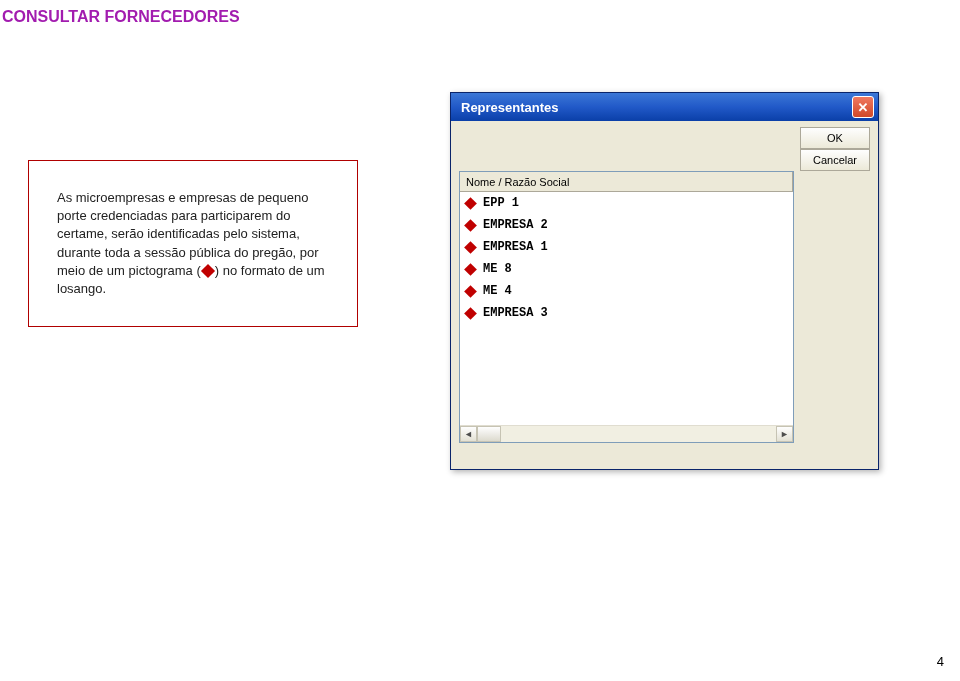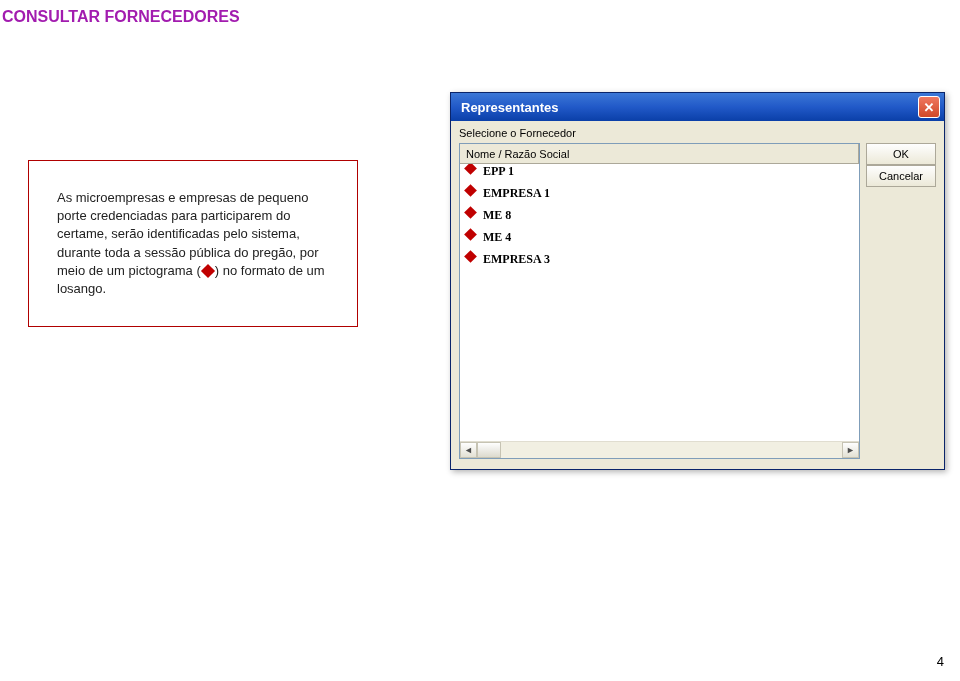--- a/index.html
+++ b/index.html
@@ -37,21 +37,21 @@
       height: 10px;
       background: #c00000;
       transform: rotate(45deg);
       vertical-align: middle;
       margin: 0 2px;
     }
     .dialog {
       position: absolute;
       left: 450px;
       top: 92px;
-      width: 495px;
+      width: 429px;
       height: 378px;
       border: 1px solid #0a246a;
       background: #ece9d8;
       box-shadow: 2px 2px 6px rgba(0,0,0,0.3);
     }
     .titlebar {
       height: 28px;
       background: linear-gradient(to bottom, #3b77d6 0%, #2159c8 50%, #0a3fa8 100%);
       display: flex;
       align-items: center;
@@ -93,43 +93,45 @@
       display: flex;
       gap: 6px;
       height: calc(100% - 20px);
     }
     .list-wrap {
       border: 1px solid #7f9db9;
       background: #fff;
       flex: 1;
       display: flex;
       flex-direction: column;
+      margin-top: 44px;
     }
     .list-header {
       background: #ece9d8;
       border-bottom: 1px solid #aca899;
       border-right: 1px solid #aca899;
       height: 20px;
       display: flex;
       align-items: center;
       padding: 0 6px;
       font-size: 11px;
       font-family: Tahoma, sans-serif;
     }
     .list-content {
       flex: 1;
       overflow: hidden;
       background: #fff;
     }
     .list-row {
       display: flex;
+      align-items: center;
       height: 22px;
       padding: 0 6px;
       font-size: 12px;
-      font-family: Liberation Serif, serif;
+      font-family: Liberation Mono, monospace;
       font-weight: bold;
       color: #000;
       cursor: pointer;
     }
     .list-row .diamond {
       width: 9px;
       height: 9px;
       background: #c00000;
       transform: rotate(45deg);
       margin-right: 8px;
@@ -194,28 +196,31 @@
 </div>
 
 <div class="dialog">
   <div class="titlebar">
     <span class="titlebar-title">Representantes</span>
     <div class="titlebar-close">
       <span>✕</span>
     </div>
   </div>
   <div class="dialog-body">
-    <div class="body-label">Selecione o Fornecedor</div>
     <div class="content-row">
       <div class="list-wrap">
         <div class="list-header">Nome / Razão Social</div>
         <div class="list-content">
           <div class="list-row">
             <span class="diamond"></span>
             <span>EPP 1</span>
+          </div>
+          <div class="list-row">
+            <span class="diamond"></span>
+            <span>EMPRESA 2</span>
           </div>
           <div class="list-row">
             <span class="diamond"></span>
             <span>EMPRESA 1</span>
           </div>
           <div class="list-row">
             <span class="diamond"></span>
             <span>ME 8</span>
           </div>
           <div class="list-row">

